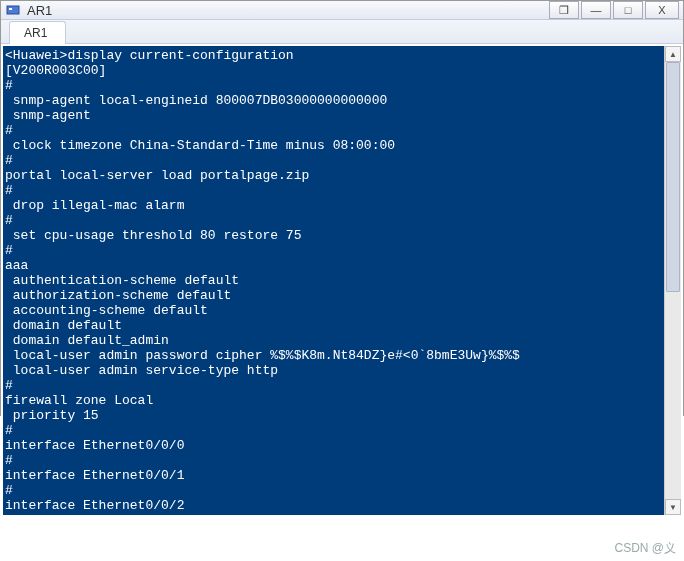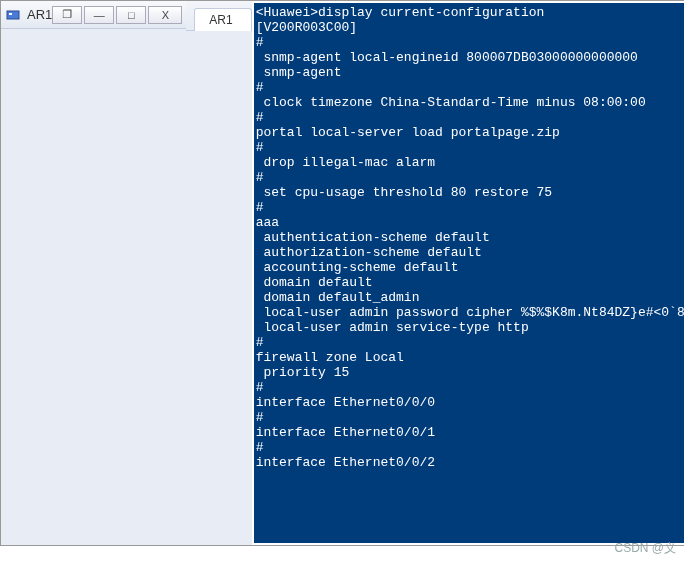--- a/index.html
+++ b/index.html
@@ -1,18 +1,18 @@
 <!DOCTYPE html>
 <html><head>
 <meta charset="utf-8">
 <style>
 * { margin: 0; padding: 0; box-sizing: border-box; }
 body { font-family: Arial, sans-serif; background: #fff; width: 684px; height: 561px; overflow: hidden; position: relative; }
 
-.window { width: 684px; height: 546px; border: 1px solid #999; background: #e8edf5; display: flex; flex-direction: row; }
+.window { width: 684px; height: 416px; border: 1px solid #999; background: #e8edf5; display: flex; flex-direction: column; }
 
 .titlebar { height: 28px; background: linear-gradient(#f7f9fc, #e4e9f2); border-bottom: 1px solid #c4cde0; display: flex; align-items: center; padding: 0 4px; }
 .titlebar-icon { width: 16px; height: 16px; margin-right: 6px; display: flex; align-items: center; justify-content: center; }
 .titlebar-title { font-size: 13px; color: #333; flex: 1; }
 .titlebar-btns { display: flex; gap: 2px; }
 .tbtn { width: 30px; height: 18px; border: 1px solid #aab; background: linear-gradient(#fff,#e6e9f0); font-size: 11px; display:flex; align-items:center; justify-content:center; cursor:pointer; color:#444; }
 .tbtn:last-child { width: 34px; }
 
 .tabbar { height: 30px; background: linear-gradient(#f2f5fa,#e6ebf4); border-bottom: 1px solid #c4cde0; display:flex; align-items:flex-end; padding-left:8px; }
 .tab { background:#fff; border:1px solid #c4cde0; border-bottom:none; padding:4px 18px 4px 14px; font-size:12px; color:#333; border-radius:3px 3px 0 0; position:relative; top:1px; }

